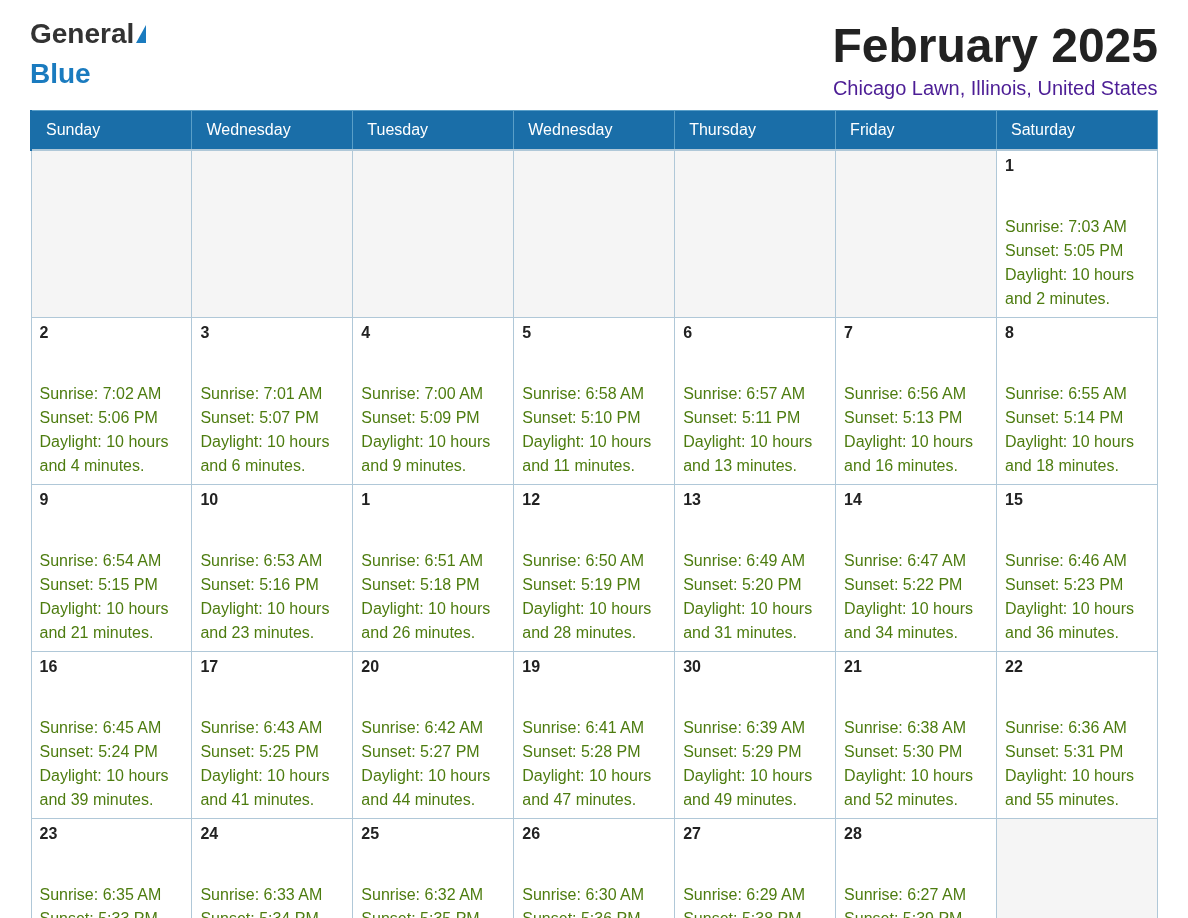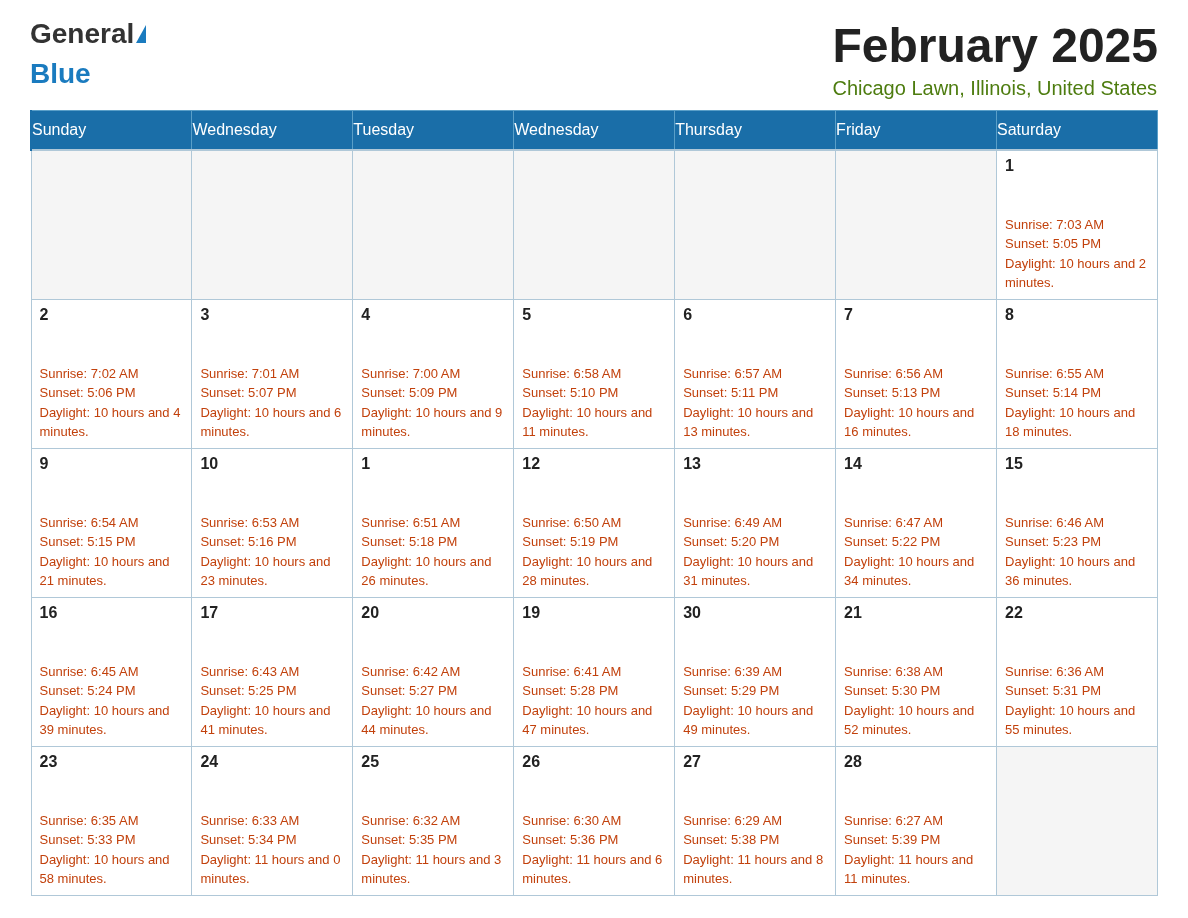--- a/index.html
+++ b/index.html
@@ -37,43 +37,43 @@
     .logo-triangle {
       display: inline-block;
       width: 0;
       height: 0;
       border-left: 10px solid transparent;
       border-bottom: 18px solid #1a7bbf;
       margin-left: 2px;
       vertical-align: middle;
     }
     .title-area {
-      text-align: left;
+      text-align: center;
       margin-left: 28px;
     }
     .page-title {
       font-size: 48px;
       font-weight: bold;
       color: #222;
       line-height: 1.1;
     }
     .subtitle {
       font-size: 20px;
-      color: #4d7c0f;
+      color: #4c1d95;
       margin-top: 4px;
     }
     .calendar {
       width: 100%;
       border-collapse: collapse;
       margin-top: 10px;
     }
     .calendar th {
       background-color: #1a6ea8;
       color: #fff;
-      padding: 10px 0;
+      padding: 10px 14px;
       font-size: 16px;
       font-weight: normal;
       text-align: left;
       border: 1px solid #5a9fc8;
     }
     .calendar td {
       border: 1px solid #b0c8d8;
       vertical-align: top;
       padding: 6px 8px;
       width: 14.28%;
@@ -81,22 +81,22 @@
       height: 130px;
     }
     .day-number {
       font-size: 16px;
       font-weight: bold;
       color: #222;
       display: block;
       margin-bottom: 4px;
     }
     .day-info {
-      font-size: 13px;
-      color: #c2410c;
+      font-size: 16px;
+      color: #4d7c0f;
       line-height: 1.5;
       margin-top: 40px;
     }
     .calendar tr td {
       background: #fff;
     }
     .empty-cell {
       background: #f5f5f5 !important;
     }
     .calendar thead tr th:first-child {

